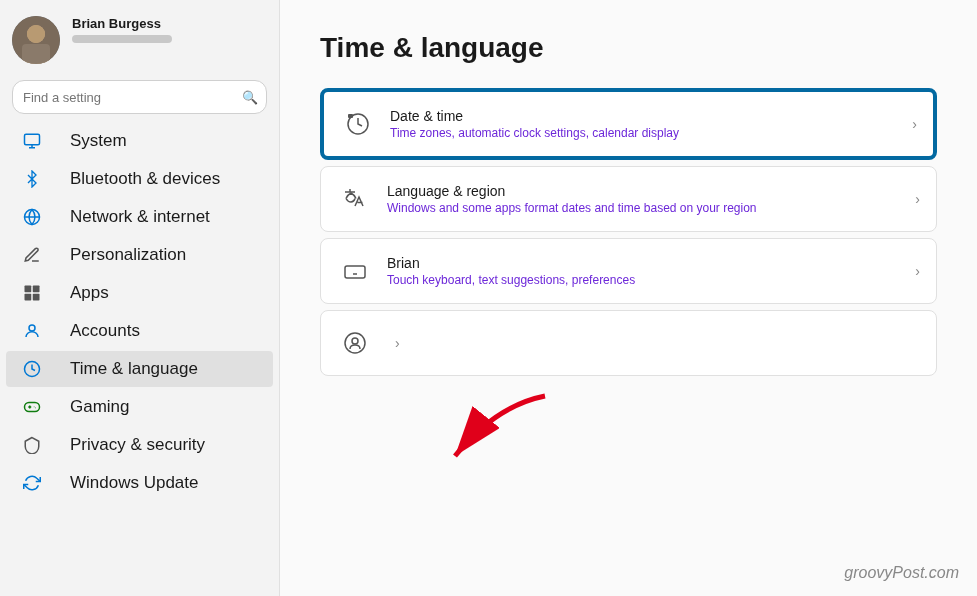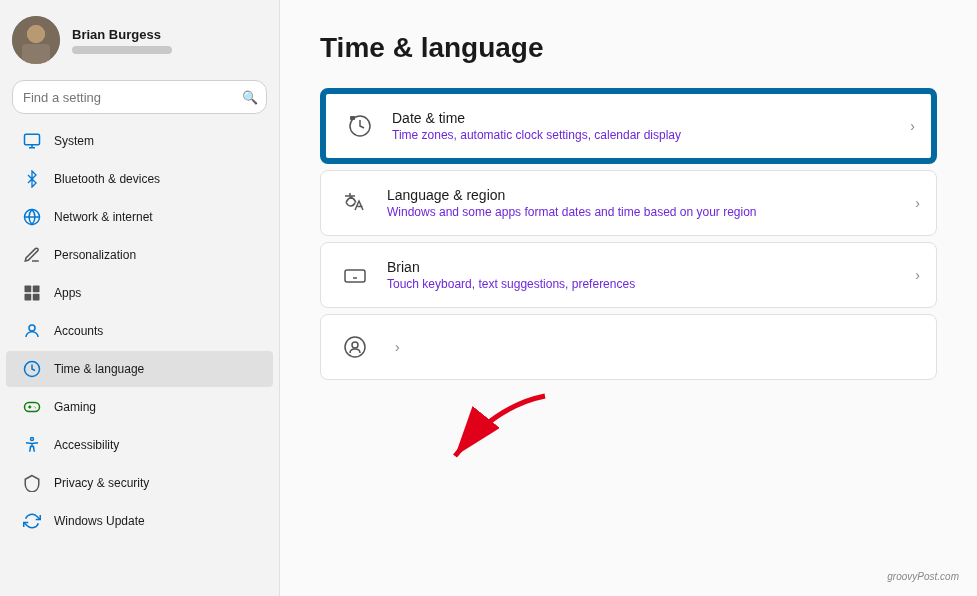--- a/index.html
+++ b/index.html
@@ -19,21 +19,21 @@
       background: #f3f3f3;
       display: flex;
       flex-direction: column;
       padding-bottom: 8px;
       overflow-y: auto;
       border-right: 1px solid #e0e0e0;
     }
 
     .user-profile {
       display: flex;
-      align-items: center;
+      align-items: flex-start;
       padding: 16px 12px 12px 12px;
       gap: 12px;
     }
 
     .avatar {
       width: 48px;
       height: 48px;
       border-radius: 50%;
       background: #6b6b6b;
       overflow: hidden;
@@ -89,26 +89,26 @@
       right: 8px;
       top: 50%;
       transform: translateY(-50%);
       color: #555;
       font-size: 13px;
     }
 
     .nav-item {
       display: flex;
       align-items: center;
-      gap: 12px;
+      gap: 28px;
       padding: 8px 12px 8px 16px;
       cursor: pointer;
       border-radius: 4px;
       margin: 1px 6px;
-      font-size: 12px;
+      font-size: 17px;
       color: #1a1a1a;
       position: relative;
     }
 
     .nav-item.active {
       background: #e0e0e0;
       font-weight: 500;
     }
 
     .nav-icon {
@@ -143,21 +143,21 @@
       margin-bottom: 6px;
       display: flex;
       align-items: center;
       padding: 14px 16px;
       cursor: pointer;
       transition: background 0.1s;
       position: relative;
     }
 
     .settings-card.highlighted {
-      border: 6px solid #0369a1;
+      border: 4px solid #0369a1;
       background: #fff;
       justify-content: flex-end;
     }
 
     .card-icon {
       width: 36px;
       height: 36px;
       display: flex;
       align-items: center;
       justify-content: center;
@@ -185,21 +185,21 @@
     .card-chevron {
       color: #888;
       font-size: 14px;
       margin-left: 8px;
     }
 
     .watermark {
       position: absolute;
       bottom: 14px;
       right: 18px;
-      font-size: 10px;
+      font-size: 16px;
       color: #888;
       font-style: italic;
     }
 
     
     .icon-system { color: #0078d4; }
     .icon-bluetooth { color: #0078d4; }
     .icon-network { color: #0078d4; }
     .icon-personalization { color: #666; }
     .icon-apps { color: #555; }
@@ -317,29 +317,20 @@
   <div class="nav-item">
     <div class="nav-icon icon-gaming">
       <svg width="18" height="18" viewBox="0 0 24 24" fill="none" stroke="#107c10" stroke-width="2">
           <rect x="2" y="6" width="20" height="12" rx="6"></rect>
           <path d="M7 12h4M9 10v4M14.5 11.5h.5M16.5 13h.5"></path>
         </svg>
     </div>
     <span>Gaming</span>
   </div>
 
-  <div class="nav-item">
-    <div class="nav-icon icon-accessibility">
-      <svg width="18" height="18" viewBox="0 0 24 24" fill="none" stroke="#0078d4" stroke-width="2">
-          <circle cx="12" cy="4" r="2"></circle>
-          <path d="M4 9l8 1 8-1M9 21l1-7h4l1 7M12 10v4"></path>
-        </svg>
-    </div>
-    <span>Accessibility</span>
-  </div>
 
   <div class="nav-item">
     <div class="nav-icon icon-privacy">
       <svg width="18" height="18" viewBox="0 0 24 24" fill="none" stroke="#555" stroke-width="2">
           <path d="M12 2L3 7v7c0 5 4 9 9 10 5-1 9-5 9-10V7L12 2z"></path>
         </svg>
     </div>
     <span>Privacy &amp; security</span>
   </div>
 

